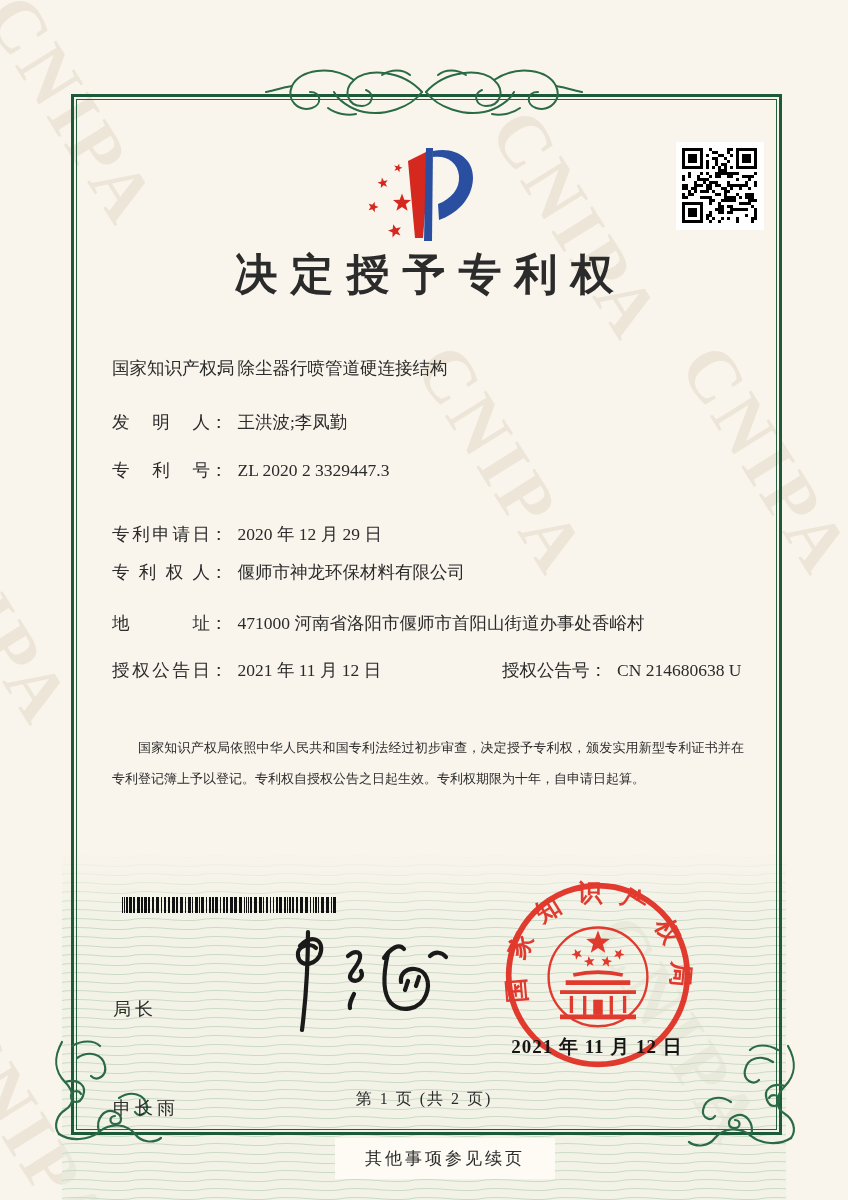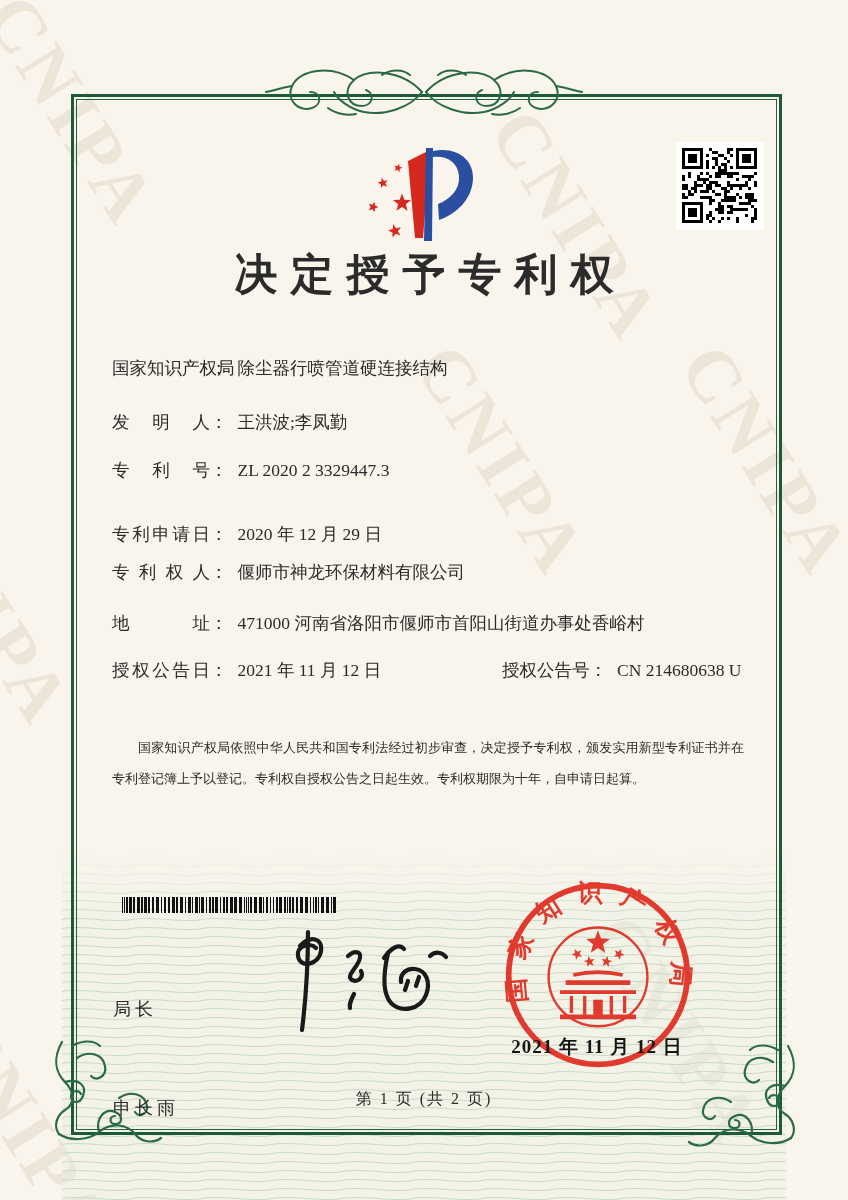--- a/index.html
+++ b/index.html
@@ -447,14 +447,15 @@
         <path d="M114,122 V 142" stroke-width="3.5"></path>
         <path d="M128,122 V 140" stroke-width="3.5"></path>
         <path d="M60,144 H 140" stroke-width="5"></path>
       </g>
       <rect x="95" y="126" width="10" height="16" fill="#e0271b"></rect>
     </g>
   </svg>
   <div class="seal-date">2021 年 11 月 12 日</div>
 
   <div class="page-info">第 1 页 (共 2 页)</div>
+  <div class="cont-note">其他事项参见续页</div>
 
 </div>
 
 </body></html>

